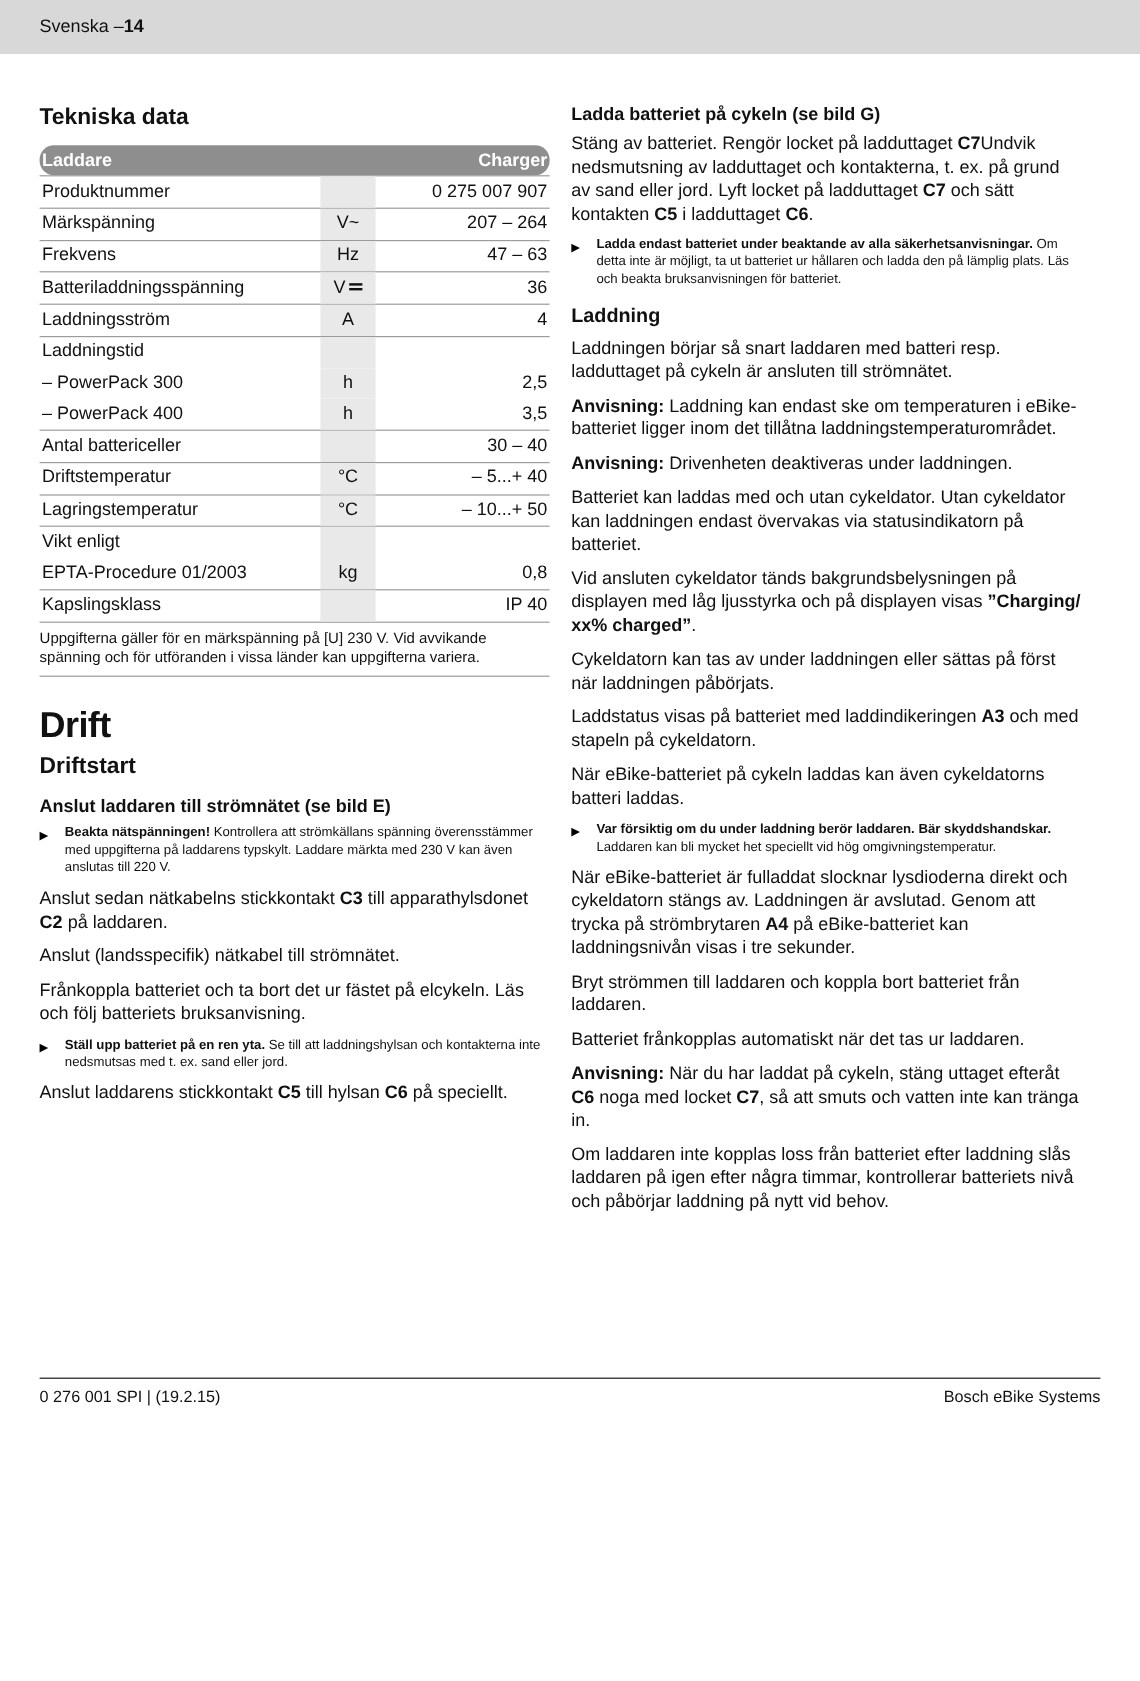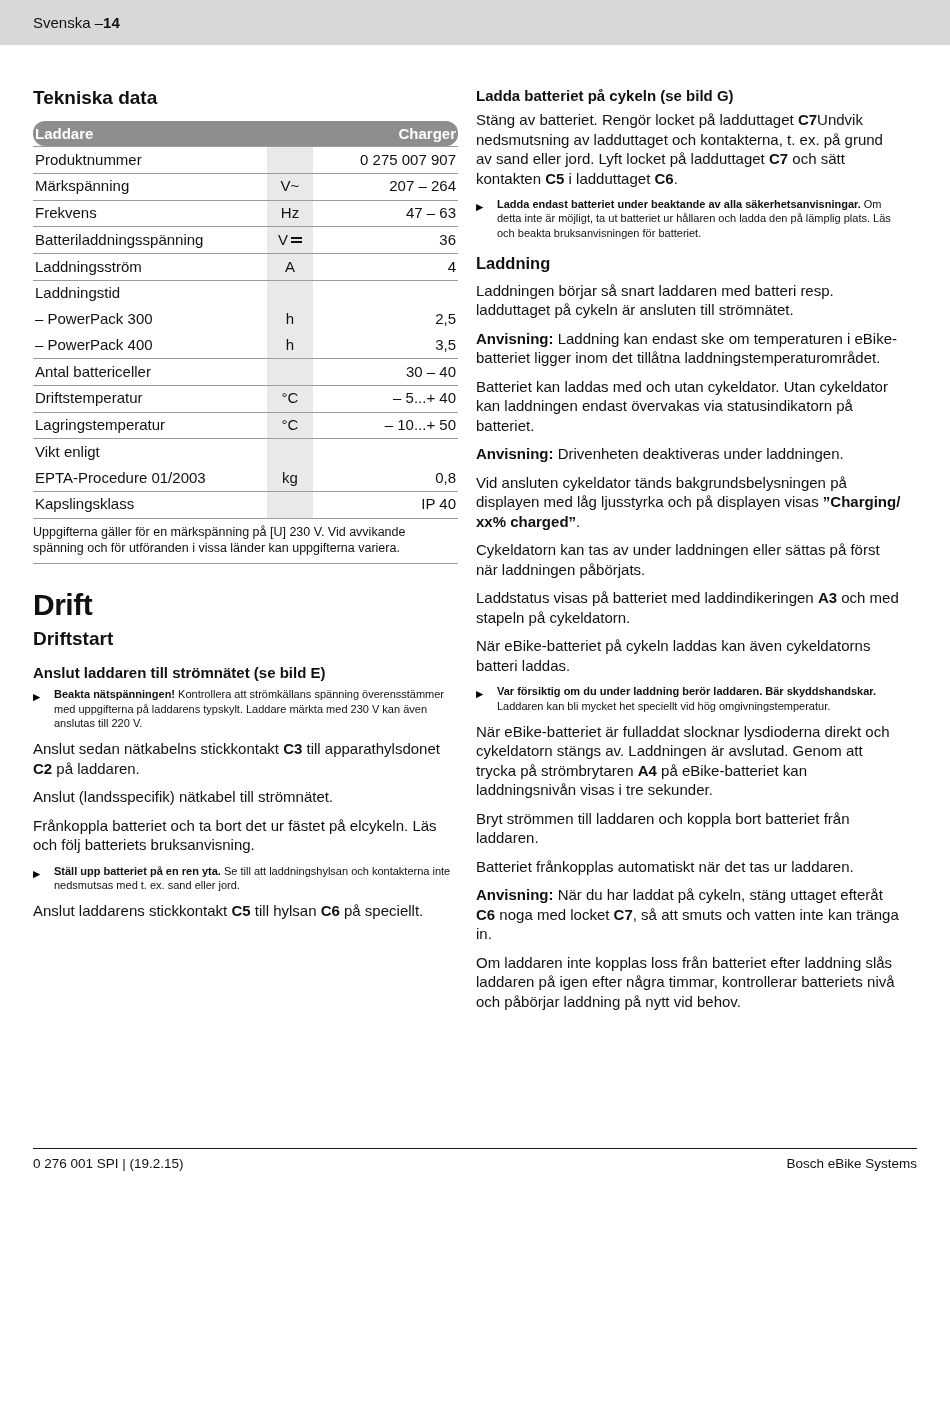--- a/index.html
+++ b/index.html
@@ -190,22 +190,22 @@
     <div class="col">
         <div class="h4">Ladda batteriet på cykeln (se bild G)</div>
         <div class="p"><span>Stäng av batteriet. Rengör locket på ladduttaget </span><span class="b">C7</span><span>Undvik nedsmutsning av ladduttaget och kontakterna, t. ex. på grund av sand eller jord. Lyft locket på ladduttaget </span><span class="b">C7</span><span> och sätt kontakten </span><span class="b">C5</span><span> i ladduttaget </span><span class="b">C6</span><span>.</span></div>
         <div class="bullet">
           <span class="bmark">▶</span>
           <div class="btext"><span class="b">Ladda endast batteriet under beaktande av alla säkerhetsanvisningar. </span><span>Om detta inte är möjligt, ta ut batteriet ur hållaren och ladda den på lämplig plats. Läs och beakta bruksanvisningen för batteriet.</span></div>
         </div>
         <div class="h3">Laddning</div>
         <div class="p"><span>Laddningen börjar så snart laddaren med batteri resp. ladduttaget på cykeln är ansluten till strömnätet.</span></div>
         <div class="p"><span class="b">Anvisning: </span><span>Laddning kan endast ske om temperaturen i eBike-batteriet ligger inom det tillåtna laddningstemperaturområdet.</span></div>
+        <div class="p"><span class="b">Anvisning: </span><span>Drivenheten deaktiveras under laddningen.</span></div>
         <div class="p"><span>Batteriet kan laddas med och utan cykeldator. Utan cykeldator kan laddningen endast övervakas via statusindikatorn på batteriet.</span></div>
-        <div class="p"><span class="b">Anvisning: </span><span>Drivenheten deaktiveras under laddningen.</span></div>
         <div class="p"><span>Vid ansluten cykeldator tänds bakgrundsbelysningen på displayen med låg ljusstyrka och på displayen visas </span><span class="b">”Charging/ xx% charged”</span><span>.</span></div>
         <div class="p"><span>Cykeldatorn kan tas av under laddningen eller sättas på först när laddningen påbörjats.</span></div>
         <div class="p"><span>Laddstatus visas på batteriet med laddindikeringen </span><span class="b">A3</span><span> och med stapeln på cykeldatorn.</span></div>
         <div class="p"><span>När eBike-batteriet på cykeln laddas kan även cykeldatorns batteri laddas.</span></div>
         <div class="bullet">
           <span class="bmark">▶</span>
           <div class="btext"><span class="b">Var försiktig om du under laddning berör laddaren. Bär skyddshandskar. </span><span>Laddaren kan bli mycket het speciellt vid hög omgivningstemperatur.</span></div>
         </div>
         <div class="p"><span>När eBike-batteriet är fulladdat slocknar lysdioderna direkt och cykeldatorn stängs av. Laddningen är avslutad. Genom att trycka på strömbrytaren </span><span class="b">A4</span><span> på eBike-batteriet kan laddningsnivån visas i tre sekunder.</span></div>
         <div class="p"><span>Bryt strömmen till laddaren och koppla bort batteriet från laddaren.</span></div>

